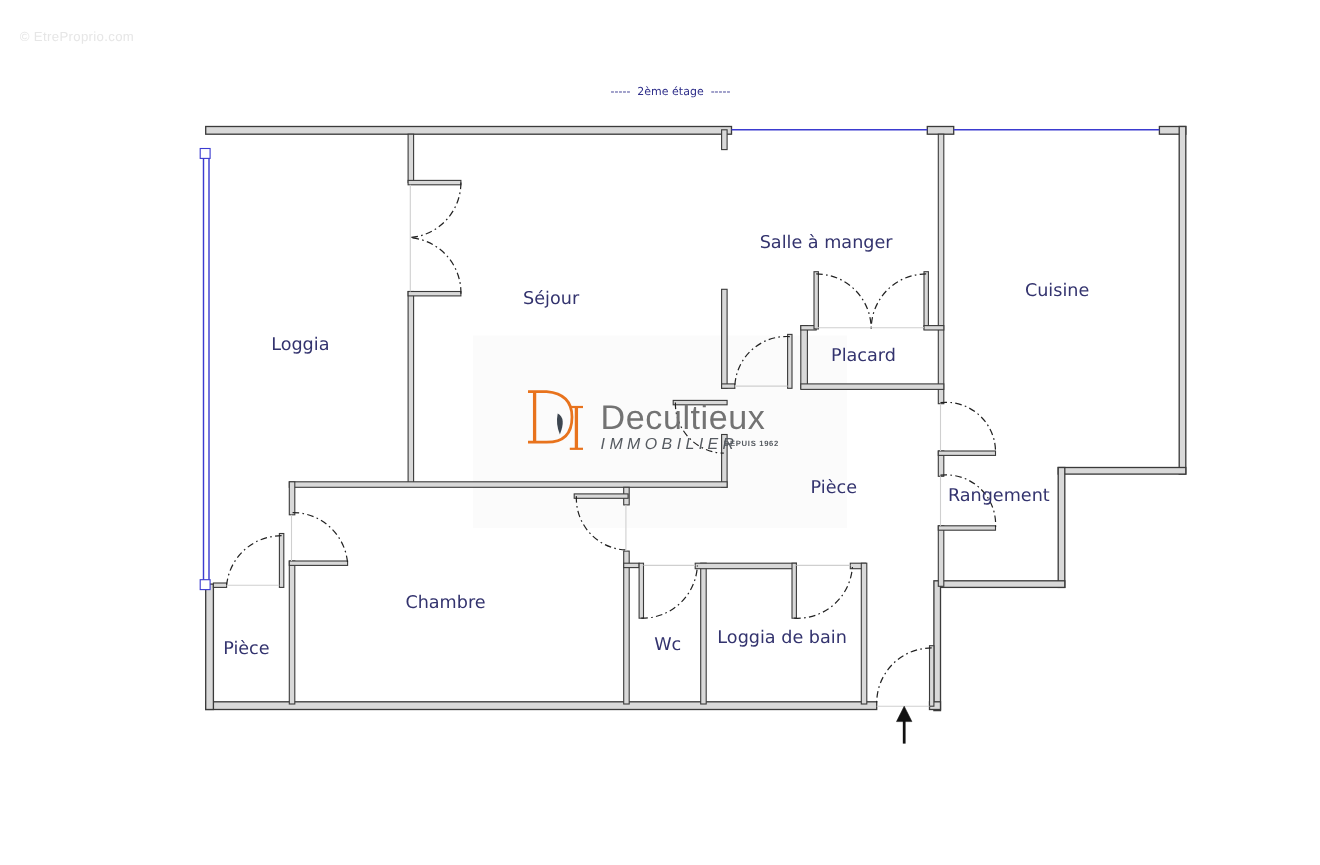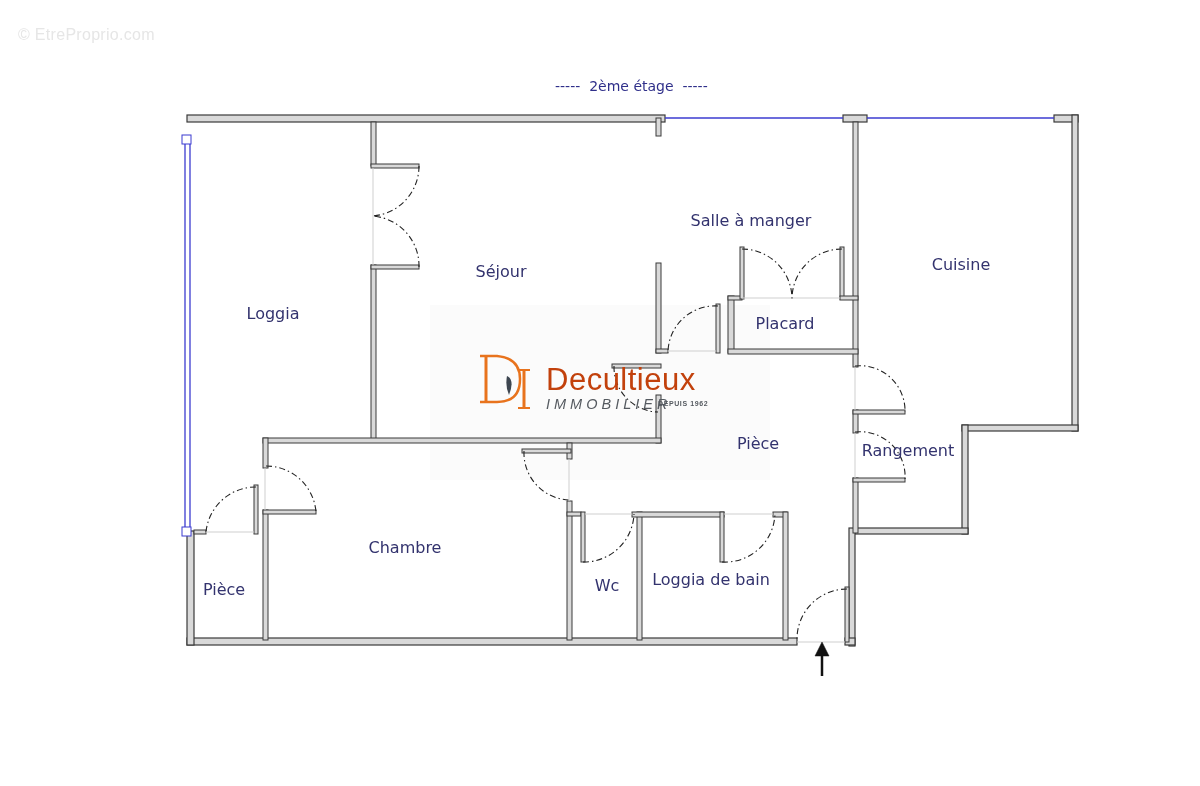--- a/index.html
+++ b/index.html
@@ -1,22 +1,22 @@
 <!DOCTYPE html>
 <html><head>
 <meta charset="utf-8">
 <style>
   html, body { margin:0; padding:0; background:#ffffff; }
   body { width:1200px; height:786px; position:relative; overflow:hidden; font-family:"DejaVu Sans", sans-serif; }
-  .watermark { position:absolute; left:18px; top:26px; font-size:16px; color:#e6e6e6; font-family:"Liberation Sans", sans-serif; letter-spacing:0.3px; }
-  .floor-title { position:absolute; left:555px; top:78px; font-size:14px; color:#2f2f8a; font-family:"DejaVu Sans", sans-serif; white-space:pre; }
+  .watermark { position:absolute; left:18px; top:26px; font-size:12px; color:#e6e6e6; font-family:"Liberation Sans", sans-serif; letter-spacing:0.3px; }
+  .floor-title { position:absolute; left:555px; top:78px; font-size:10px; color:#2f2f8a; font-family:"DejaVu Sans", sans-serif; white-space:pre; }
   svg#plan { position:absolute; left:0; top:0; }
   .room-label { position:absolute; font-size:16px; color:#33336e; font-family:"DejaVu Sans", sans-serif; transform:translate(-50%,-50%); white-space:nowrap; }
   .logo-box { position:absolute; left:430px; top:305px; width:340px; height:175px; background:rgba(248,248,248,0.55); }
-  .logo-text { position:absolute; left:546px; top:362px; font-size:31px; color:#c2410c; font-family:"Liberation Sans", sans-serif; letter-spacing:0.5px; }
+  .logo-text { position:absolute; left:546px; top:362px; font-size:31px; color:#737373; font-family:"Liberation Sans", sans-serif; letter-spacing:0.5px; }
   .logo-sub { position:absolute; left:546px; top:396px; font-size:14.5px; color:#555a60; font-family:"Liberation Sans", sans-serif; letter-spacing:4px;font-style:italic; }
   .logo-since { position:absolute; left:658px; top:400px; font-size:7px; color:#555a60; font-family:"Liberation Sans", sans-serif; font-weight:bold; letter-spacing:0.6px; }
 </style>
 </head>
 <body>
 
 <div class="watermark">© EtreProprio.com</div>
 <div class="floor-title">-----  2ème étage  -----</div>
 
 <div class="logo-box"></div>

